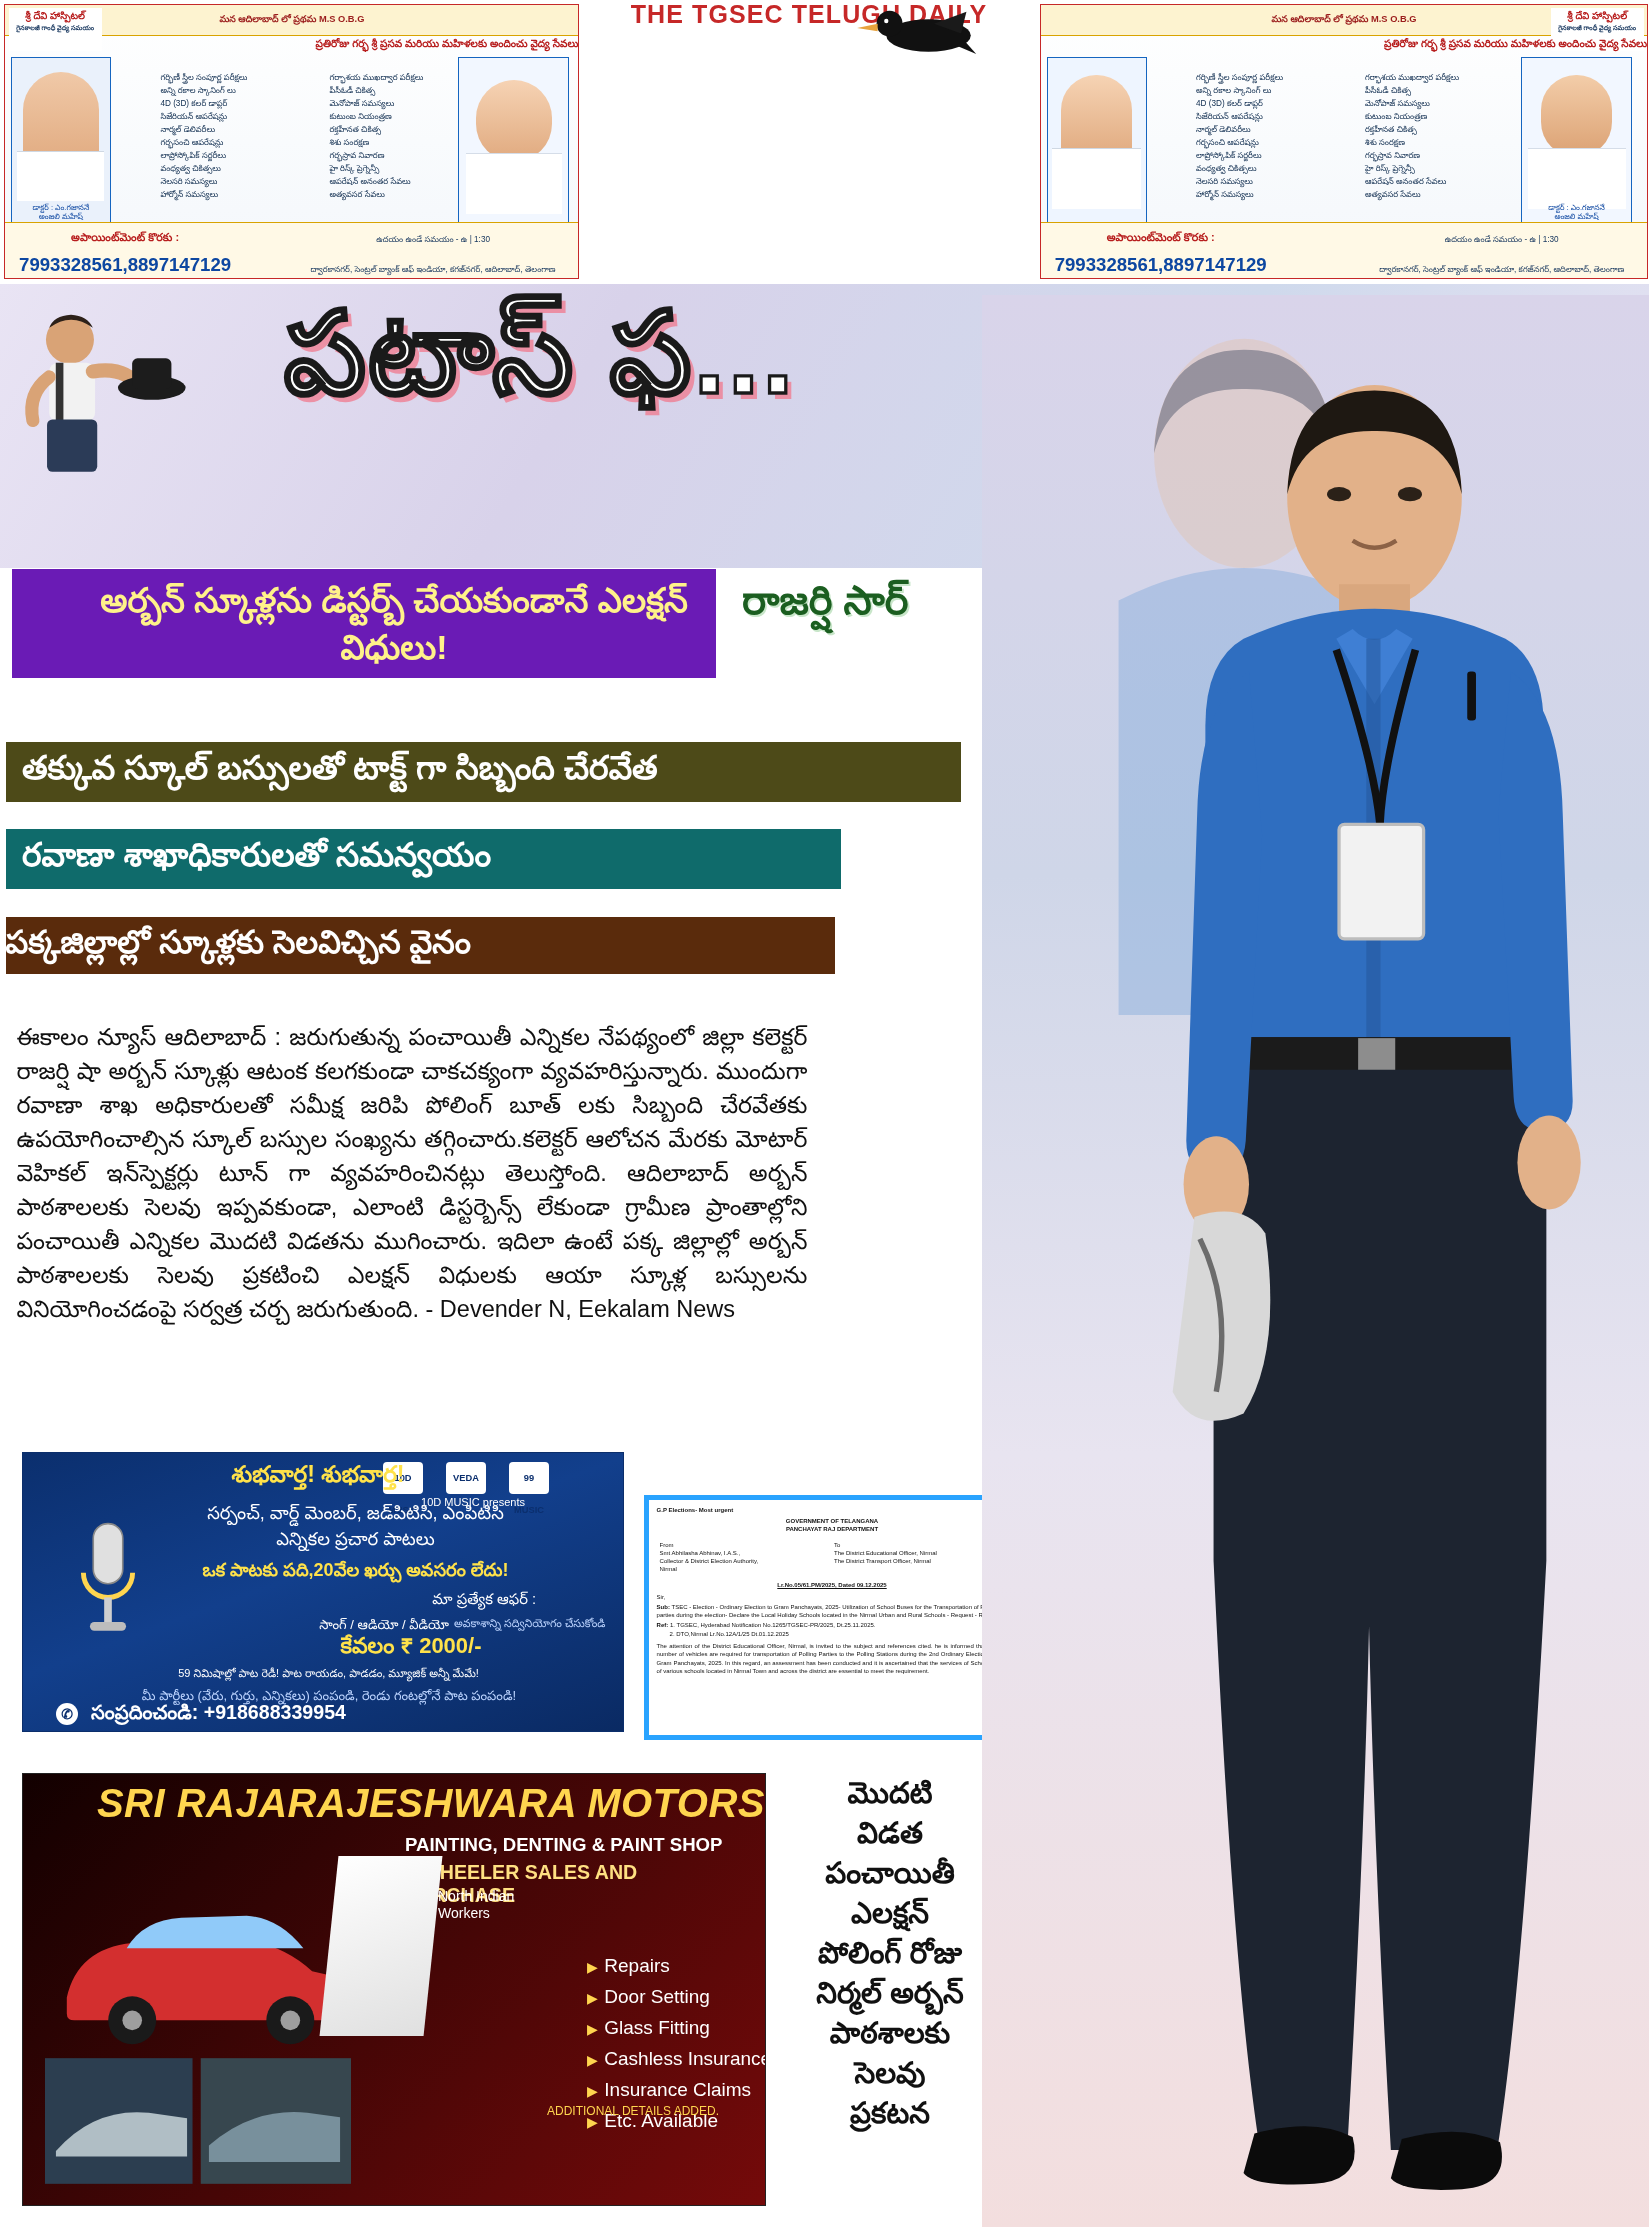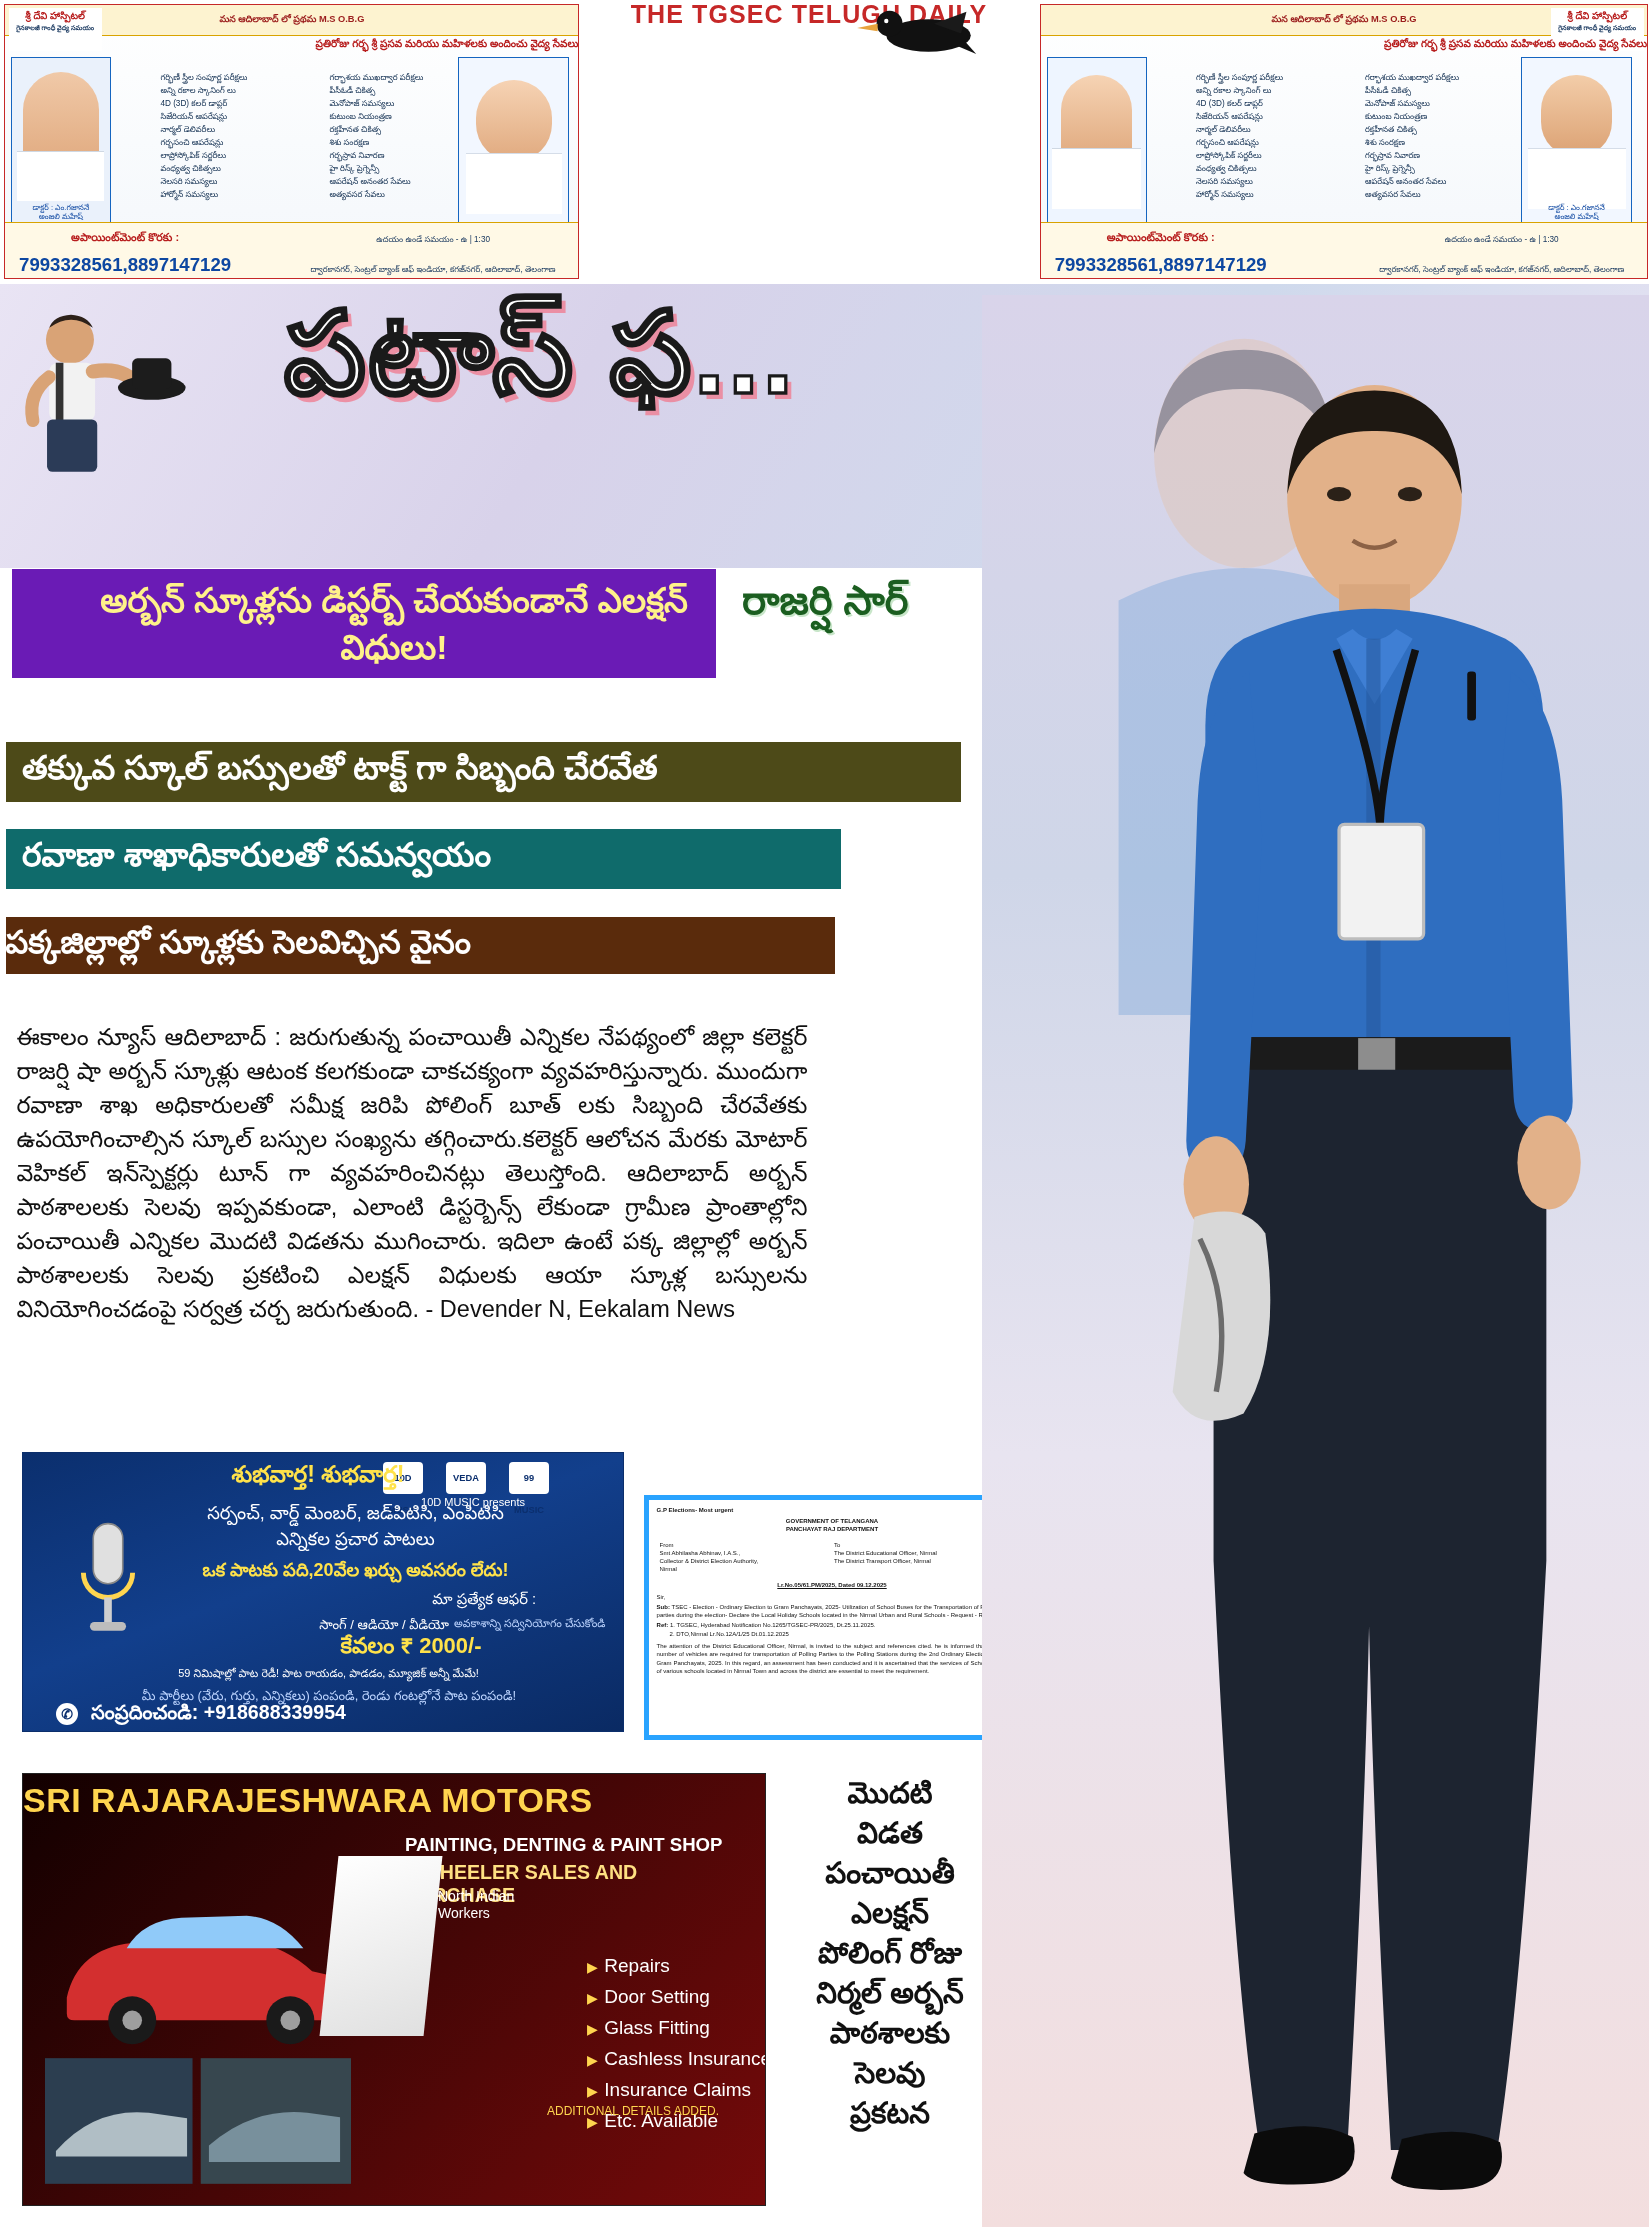--- a/index.html
+++ b/index.html
@@ -104,22 +104,22 @@
   
   #go-doc{left:644px;top:1495px;width:366px;height:235px;background:#ffffff;
       border:5.5px solid #29a3ff;overflow:hidden;}
   #go-doc .doc-inner{padding:5.5px 7.6px;font-size:6px;line-height:8.2px;color:#111;}
   #go-doc .doc-center{text-align:center;}
   #go-doc .doc-b{font-weight:bold;}
 
   
   #motors-ad{left:22px;top:1773px;width:742px;height:431px;border:1.6px solid #222;
       background:linear-gradient(135deg,#120000 0%,#3a0505 40%,#750a0a 100%);overflow:hidden;}
-  #motors-title{position:absolute;left:0;top:6.5px;width:100%;text-align:left;
-      font-size:34px;font-weight:bold;color:#ffd54f;letter-spacing:0.5px;}
+  #motors-title{position:absolute;left:0;top:6.5px;width:100%;text-align:right;
+      font-size:40px;font-weight:bold;color:#ffd54f;letter-spacing:0.5px;font-style:italic;}
   #motors-sub1{position:absolute;left:382px;top:60px;width:338px;font-size:18.6px;
       font-weight:bold;color:#ffffff;}
   #motors-sub2{position:absolute;left:382px;top:87px;width:338px;font-size:19.6px;
       font-weight:bold;color:#ffe082;}
   #motors-sub3{position:absolute;left:415px;top:114px;width:218px;font-size:14px;color:#ffffff;}
   #motors-sub4{position:absolute;left:415px;top:131px;width:218px;font-size:14px;color:#ffffff;}
   #motors-list{position:absolute;left:524px;top:158px;width:229px;font-size:19px;
       color:#ffffff;line-height:29px;}
   #motors-list li{list-style:none;}
   #motors-list li:before{content:"\25B6";color:#ffd54f;font-size:14px;margin-right:6.5px;}

